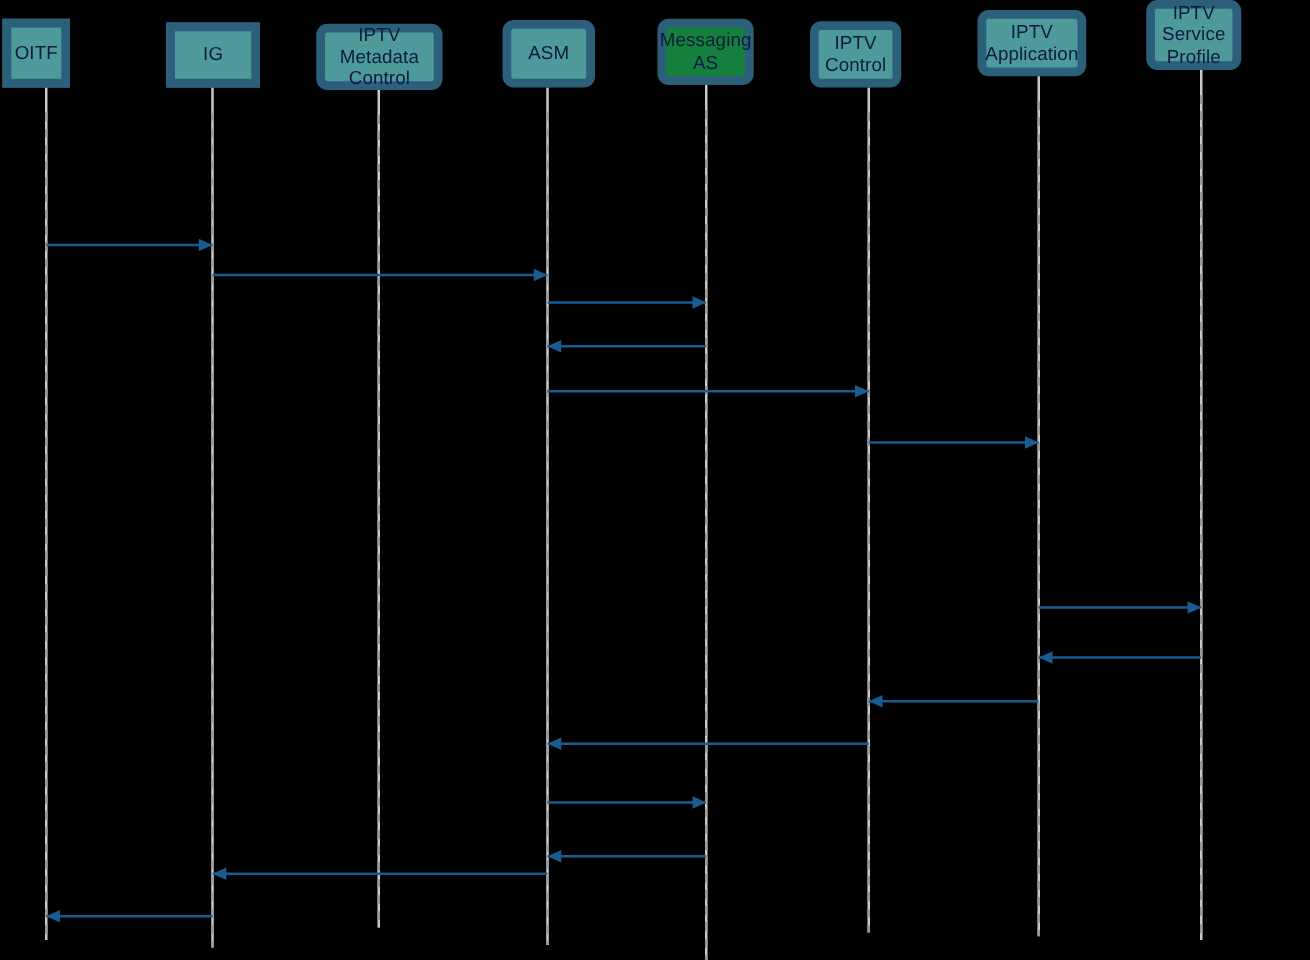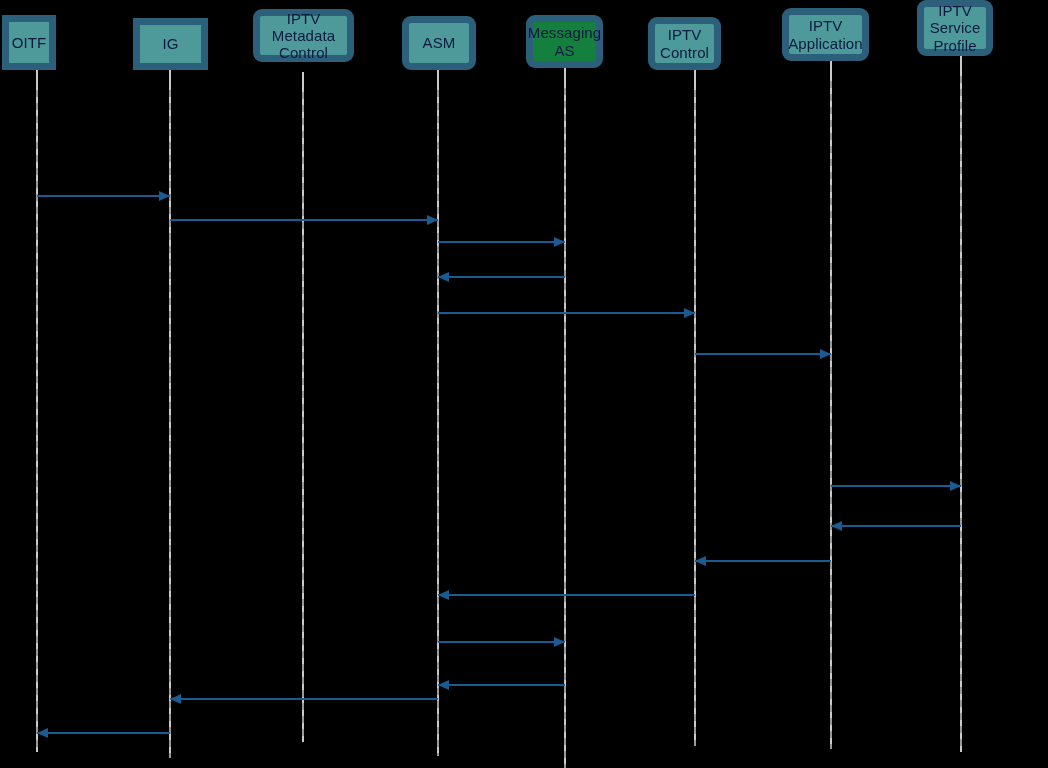--- a/index.html
+++ b/index.html
@@ -125,21 +125,21 @@
       <div class="msg" style="left: 37px; top: 732px; width: 133px; background: rgb(26, 92, 145);"></div>
       <div class="arrowhead left" style="top: 728px; left: 37px; border-right-color: rgb(26, 92, 145);"></div>
     </div>
   <div id="participants-layer">
       <div class="lifeline-box sharp" style="left: 2px; top: 15px; width: 54px; height: 55px; background: rgb(78, 154, 154); border-color: rgb(43, 95, 122); color: rgb(13, 26, 64);">
         <span class="lbl">OITF</span>
       </div>
       <div class="lifeline-box sharp" style="left: 133px; top: 18px; width: 75px; height: 52px; background: rgb(78, 154, 154); border-color: rgb(43, 95, 122); color: rgb(13, 26, 64);">
         <span class="lbl">IG</span>
       </div>
-      <div class="lifeline-box rounded" style="left: 253px; top: 9px; width: 101px; height: 53px; background: rgb(78, 154, 154); border-color: rgb(43, 95, 122); color: rgb(13, 26, 64);">
+      <div class="lifeline-box rounded" style="left: 253px; top: 19px; width: 101px; height: 53px; background: rgb(78, 154, 154); border-color: rgb(43, 95, 122); color: rgb(13, 26, 64);">
         <span class="lbl">IPTV Metadata
 Control</span>
       </div>
       <div class="lifeline-box rounded" style="left: 402px; top: 16px; width: 74px; height: 54px; background: rgb(78, 154, 154); border-color: rgb(43, 95, 122); color: rgb(13, 26, 64);">
         <span class="lbl">ASM</span>
       </div>
       <div class="lifeline-box rounded" style="left: 526px; top: 15px; width: 77px; height: 53px; background: #15803d; border-color: rgb(43, 95, 122); color: rgb(13, 26, 64);">
         <span class="lbl">Messaging
 AS</span>
       </div>

